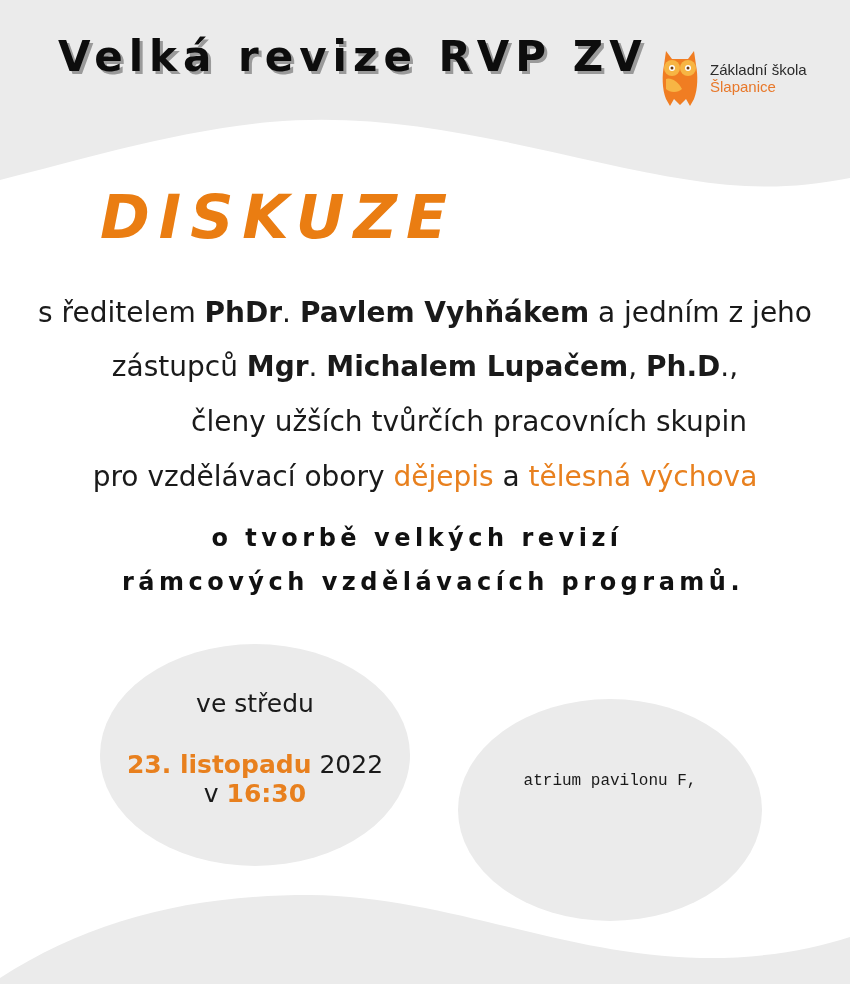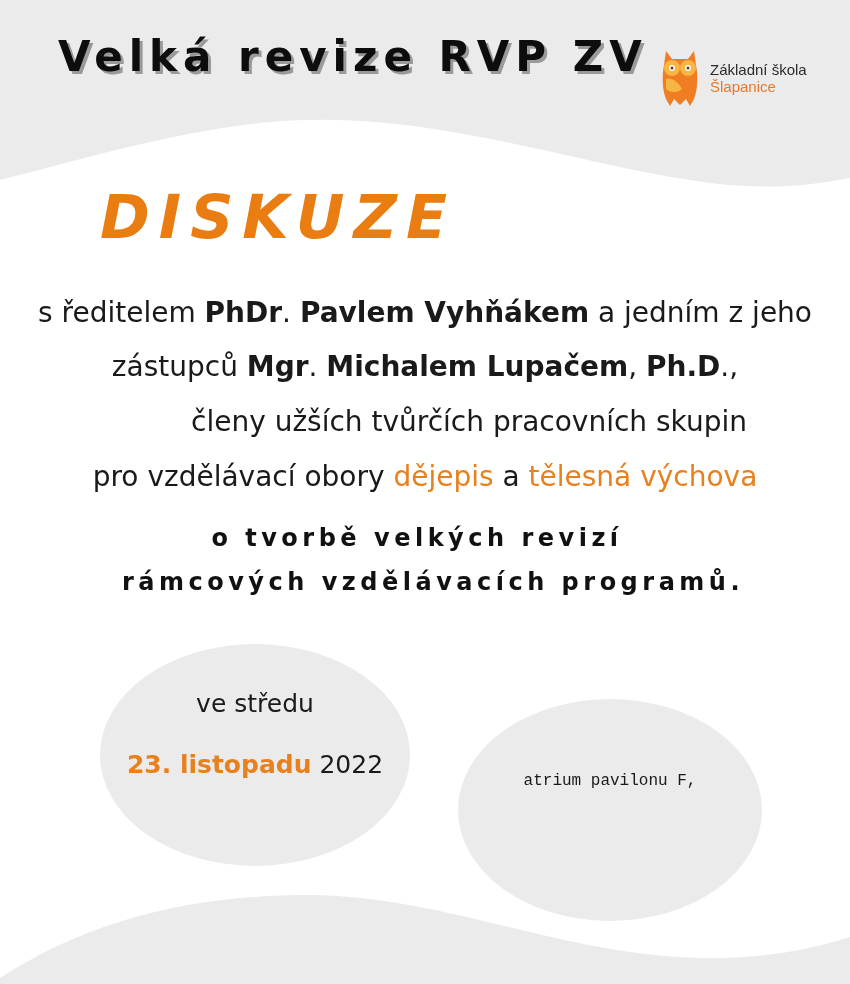--- a/index.html
+++ b/index.html
@@ -127,17 +127,20 @@
 </div>
 
 <div class="layer topic topic1">o tvorbě velkých revizí</div>
 <div class="layer topic topic2">rámcových vzdělávacích programů.</div>
 
 <div class="layer when">
   <div class="row r1">ve středu</div>
   <div class="row r2">
     <b class="orange">23. listopadu</b><span> 2022</span>
   </div>
+  <div class="row r3">
+    <span>v </span><b class="orange">16:30</b>
+  </div>
 </div>
 
 <div class="layer where">
   <div class="row r1">atrium pavilonu F,</div>
 </div>
 
 </body></html>

